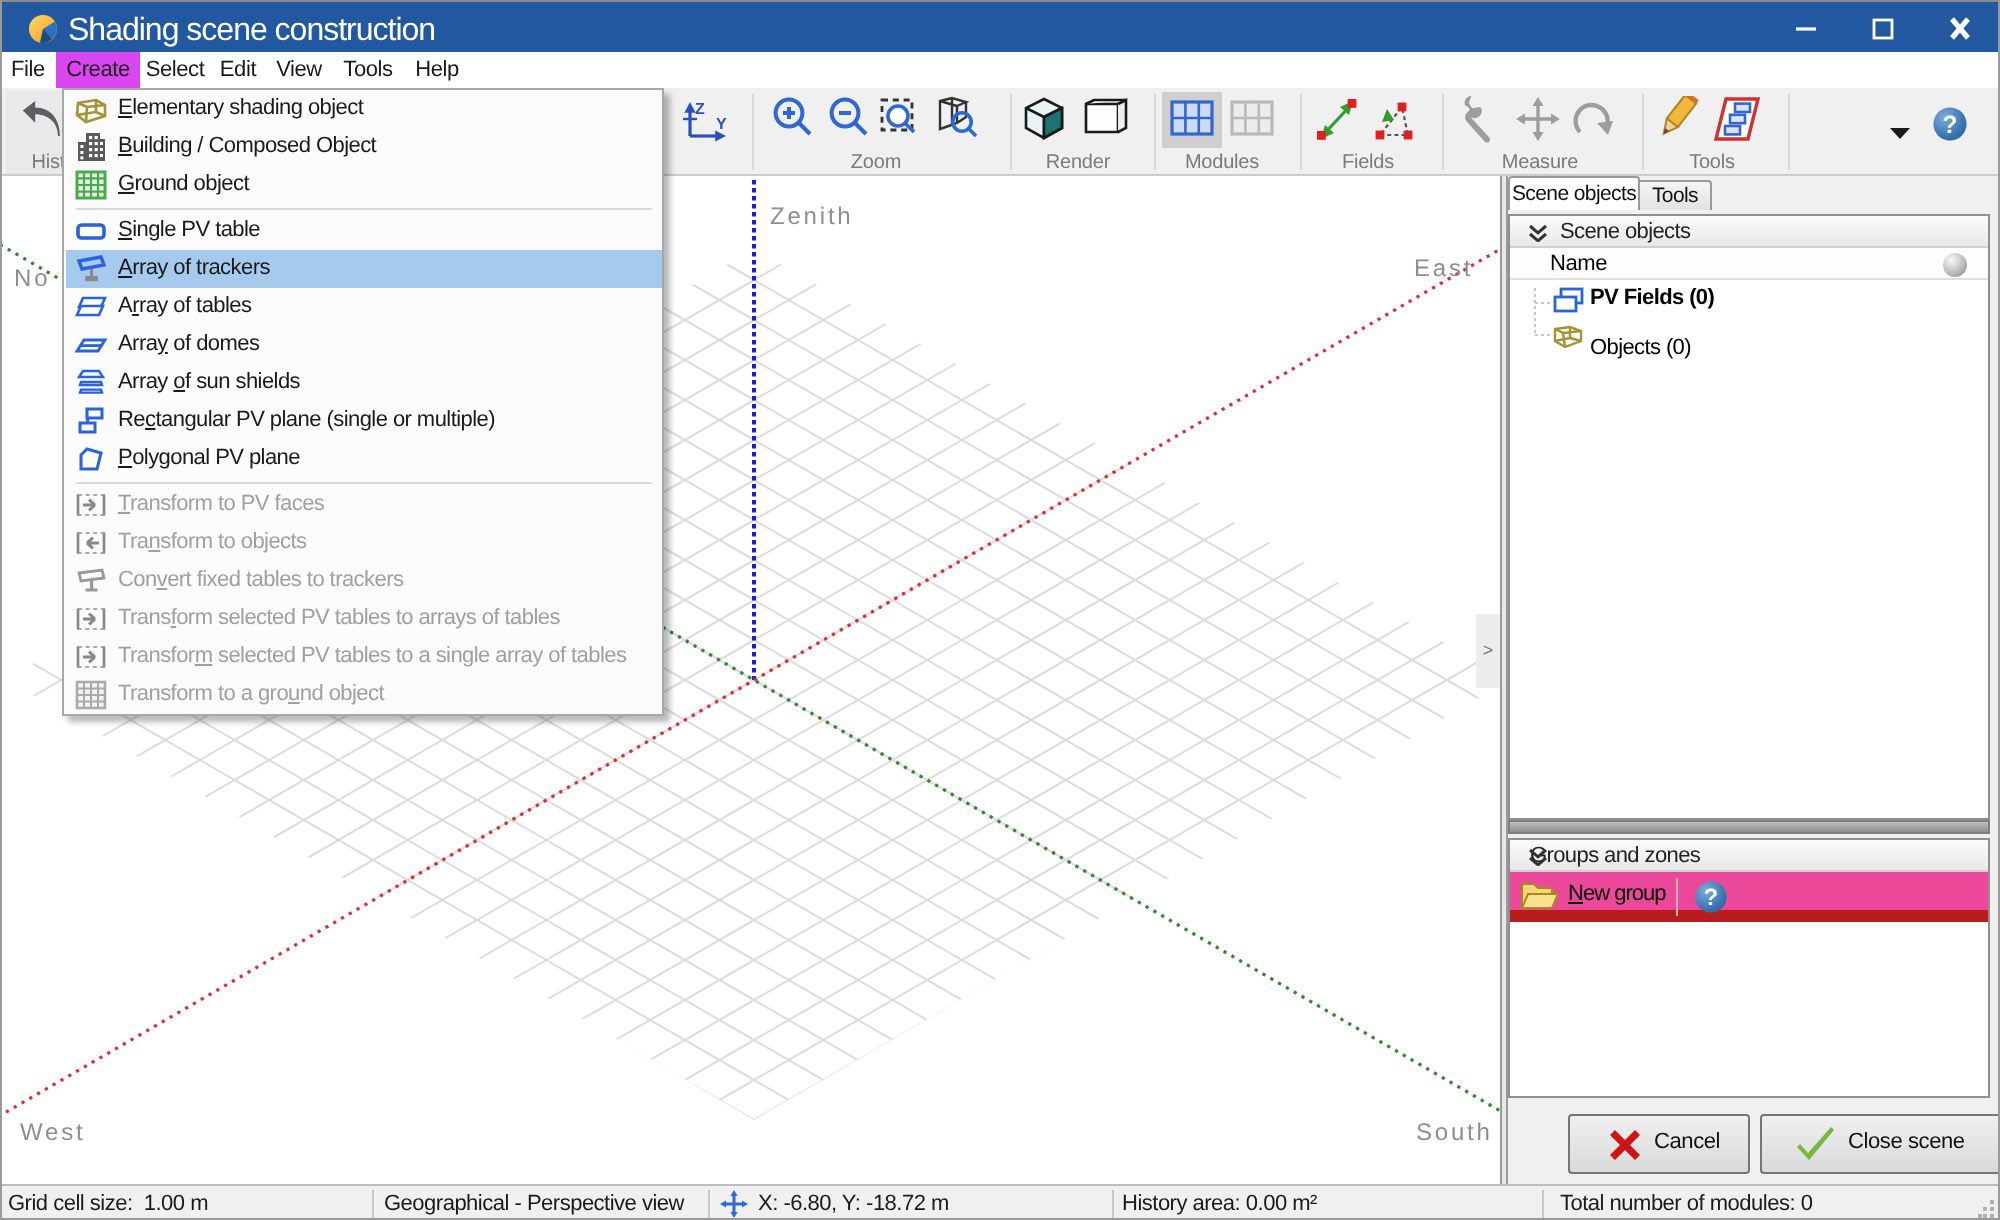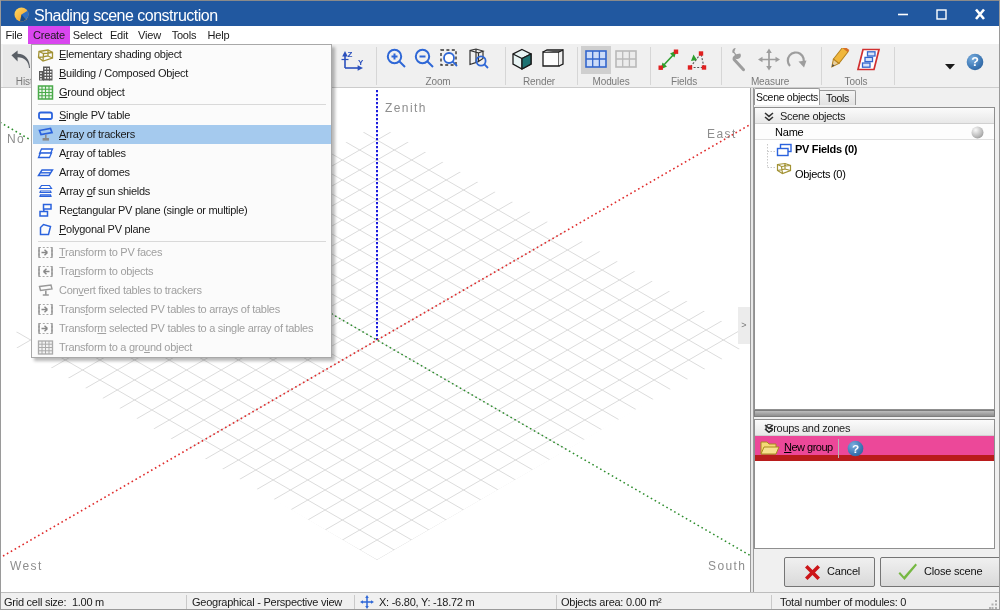--- a/index.html
+++ b/index.html
@@ -360,21 +360,21 @@
       </g>
  <g fill="#2e67d6">
         <path d="M7,0 L5.2,3 L8.8,3 Z"></path>
         <path d="M7,14 L5.2,11 L8.8,11 Z"></path>
         <path d="M0,7 L3,5.2 L3,8.8 Z"></path>
         <path d="M14,7 L11,5.2 L11,8.8 Z"></path>
       </g>
 </svg>
 <div class="stxt" style="left:379px">X: -6.80, Y: -18.72 m</div>
 <div class="ssep" style="left:556px"></div>
-<div class="stxt" style="left:561px">Objects area: 0.00 m²</div>
+<div class="stxt" style="left:561px">History area: 0.00 m²</div>
 <div class="ssep" style="left:771px"></div>
 <div class="stxt" style="left:780px">Total number of modules: 0</div>
 <svg class="abs" style="left:989px;top:7px" width="9" height="9" viewBox="0 0 9 9">
       <g fill="#b0b0b0">
         <rect x="6" y="0" width="2" height="2"></rect>
         <rect x="6" y="3.5" width="2" height="2"></rect>
         <rect x="6" y="7" width="2" height="2"></rect>
         <rect x="2.5" y="3.5" width="2" height="2"></rect>
         <rect x="2.5" y="7" width="2" height="2"></rect>
         <rect x="0" y="7" width="2" height="2"></rect>

